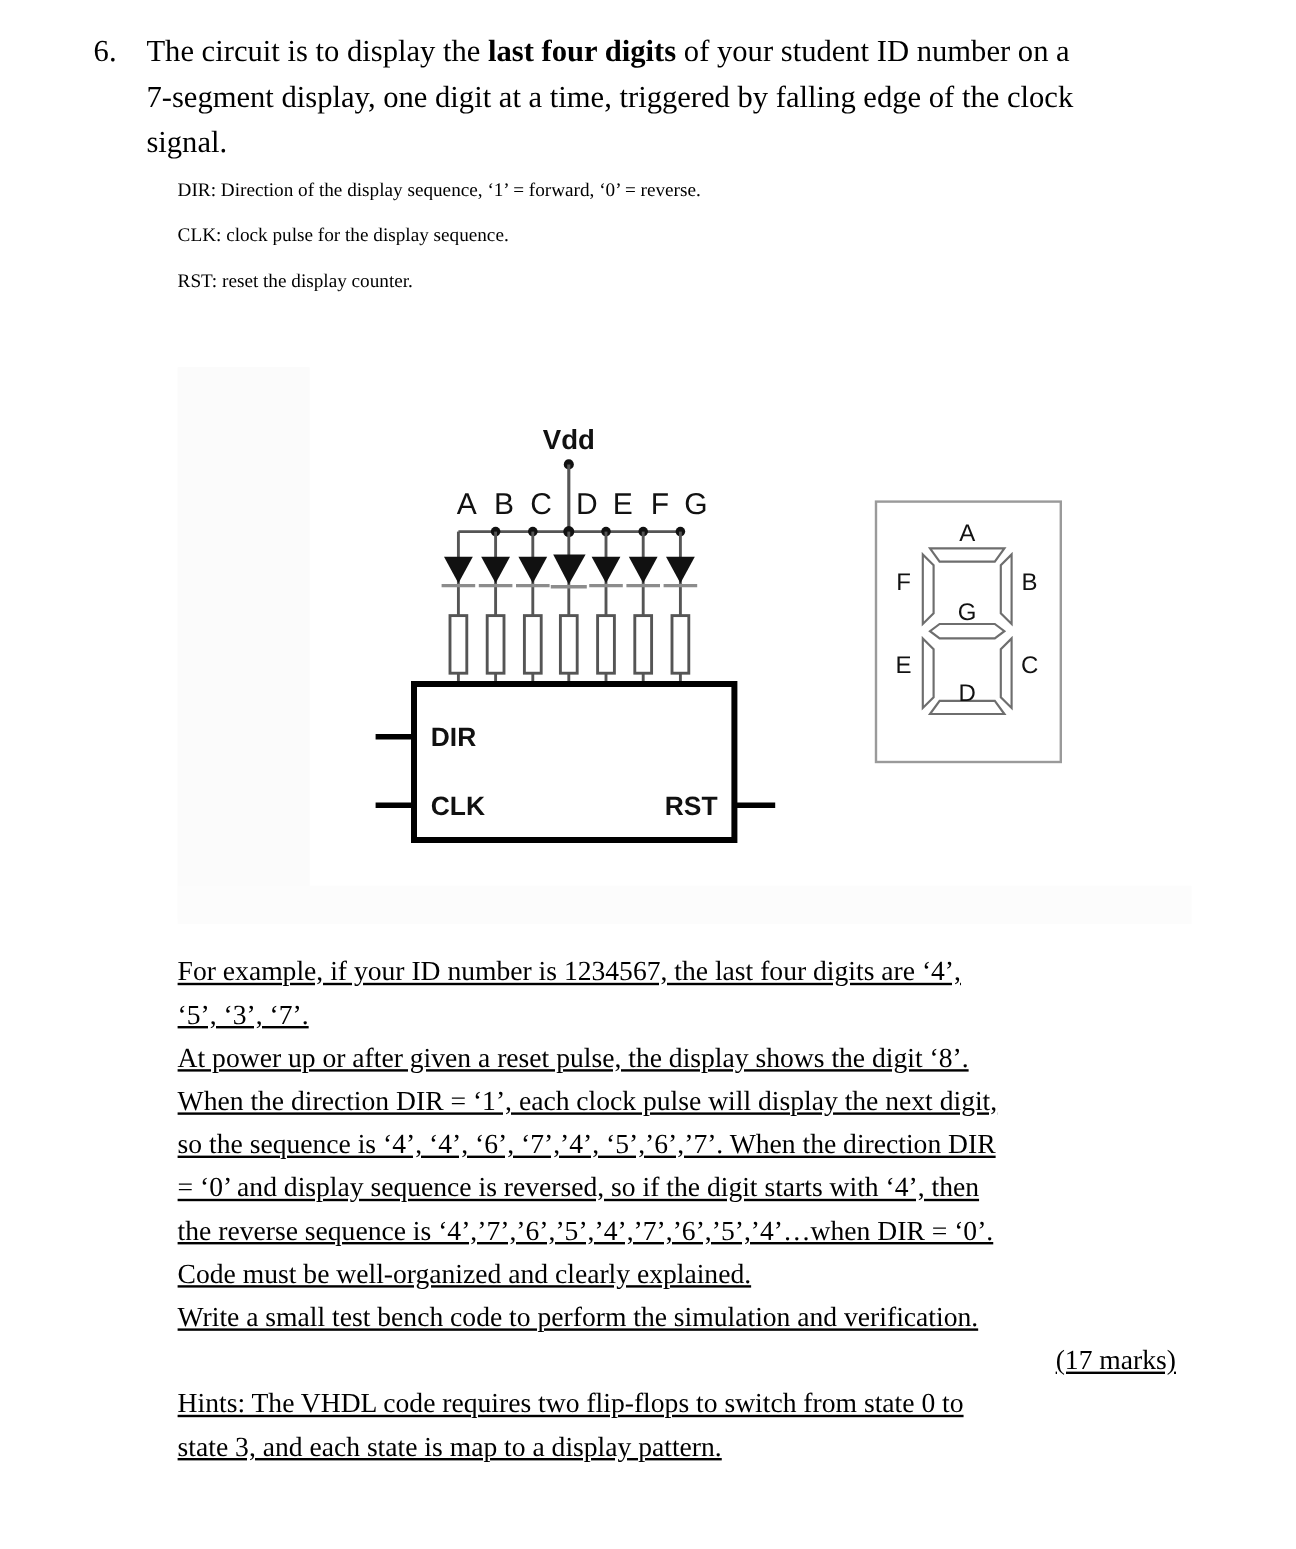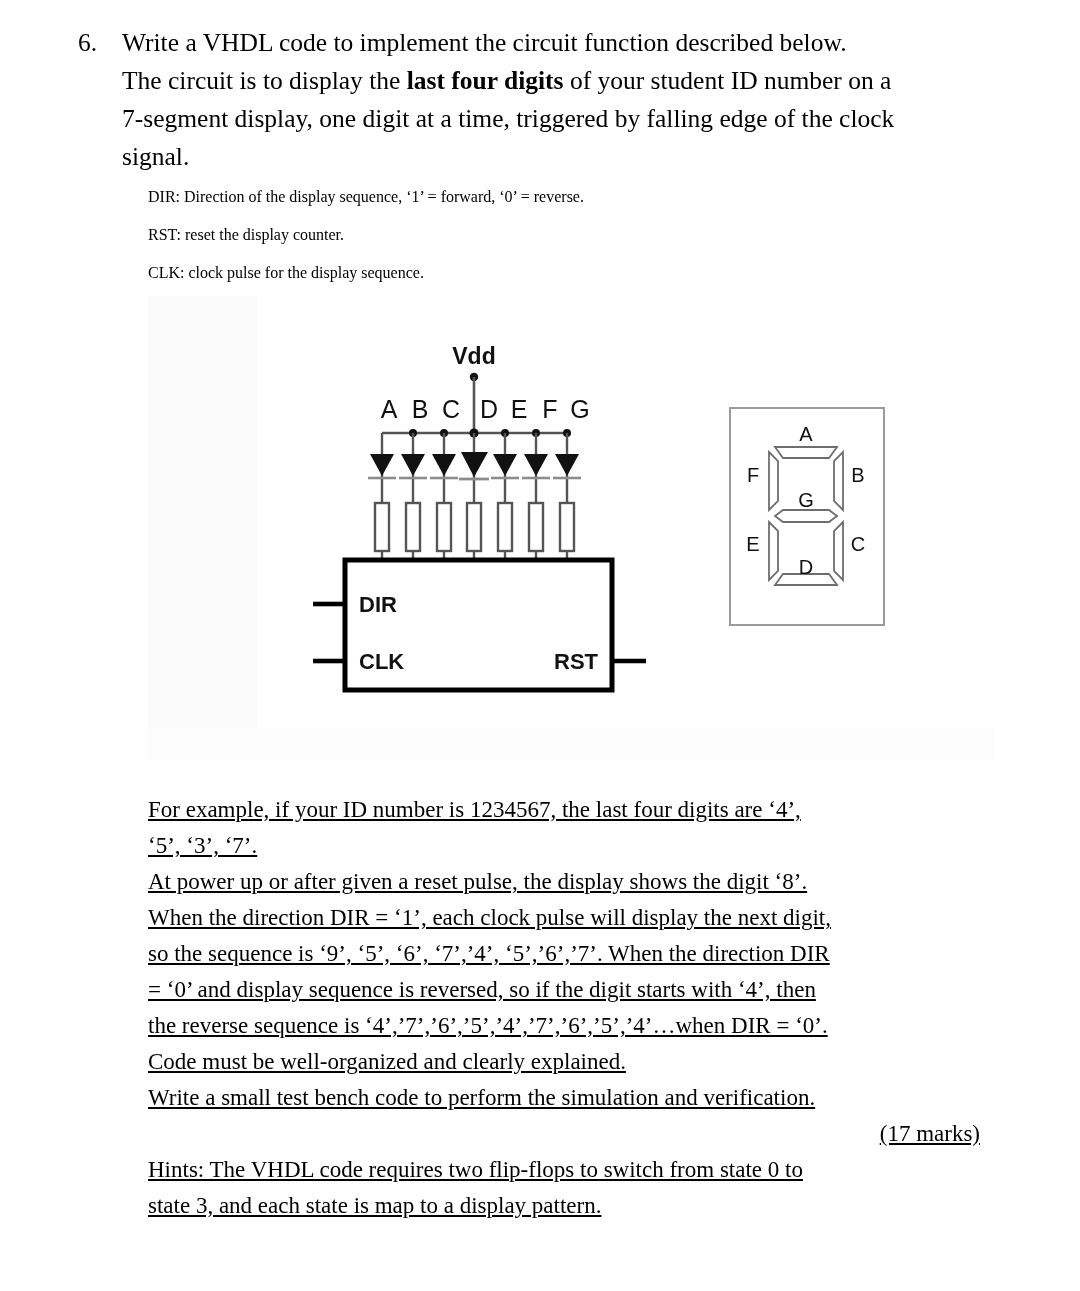--- a/index.html
+++ b/index.html
@@ -60,21 +60,21 @@
   .sig-list p {
     margin: 0;
     font-size: 16px;
     line-height: 38px;
   }
 
   
   .figure {
     position: absolute;
     left: 0;
-    top: 288px;
+    top: 298px;
     width: 1080px;
     height: 480px;
   }
   
   .scan-band-left {
     position: absolute;
     left: 148px;
     top: 8px;
     width: 110px;
     height: 460px;
@@ -118,29 +118,28 @@
 </style>
 </head>
 <body>
 
 <div class="page">
 
   <div class="q-block">
     <div class="q-row">
       <div class="q-num">6.</div>
       <div class="q-body">
-        <p>Write a VHDL code to implement the circuit function described below.</p>
         <p><span>The circuit is to display the </span><b class="bold">last four digits</b><span> of your student ID number on a</span></p>
         <p>7-segment display, one digit at a time, triggered by falling edge of the clock</p>
         <p>signal.</p>
 
         <div class="sig-list">
           <p>DIR: Direction of the display sequence, ‘1’ = forward, ‘0’ = reverse.</p>
+          <p>CLK: clock pulse for the display sequence.</p>
           <p>RST: reset the display counter.</p>
-          <p>CLK: clock pulse for the display sequence.</p>
         </div>
       </div>
     </div>
   </div>
 
   <div class="figure">
     <div class="scan-band-left"></div>
     <div class="scan-band-bottom"></div>
 
     <svg class="fig-svg" width="1080" height="480" viewBox="0 0 1080 480">
@@ -256,21 +255,21 @@
         <text x="806" y="286" text-anchor="middle">D</text>
       </g>
     </svg>
   </div>
 
   <div class="lower-block">
     <p>For example, if your ID number is 1234567, the last four digits are ‘4’,</p>
     <p>‘5’, ‘3’, ‘7’.</p>
     <p>At power up or after given a reset pulse, the display shows the digit ‘8’.</p>
     <p>When the direction DIR = ‘1’, each clock pulse will display the next digit,</p>
-    <p>so the sequence is ‘9’, ‘5’, ‘6’, ‘7’,’4’, ‘5’,’6’,’7’. When the direction DIR</p>
+    <p>so the sequence is ‘4’, ‘4’, ‘6’, ‘7’,’4’, ‘5’,’6’,’7’. When the direction DIR</p>
     <p>= ‘0’ and display sequence is reversed, so if the digit starts with ‘4’, then</p>
     <p>the reverse sequence is  ‘4’,’7’,’6’,’5’,’4’,’7’,’6’,’5’,’4’…when DIR = ‘0’.</p>
     <p>Code must be well-organized and clearly explained.</p>
     <p>Write a small test bench code to perform the simulation and verification.</p>
     <p class="marks">(17 marks)</p>
     <p class="hints">Hints: The VHDL code requires two flip-flops to switch from state 0 to</p>
     <p>state 3, and each state is map to a display pattern.</p>
   </div>
 
 </div>

